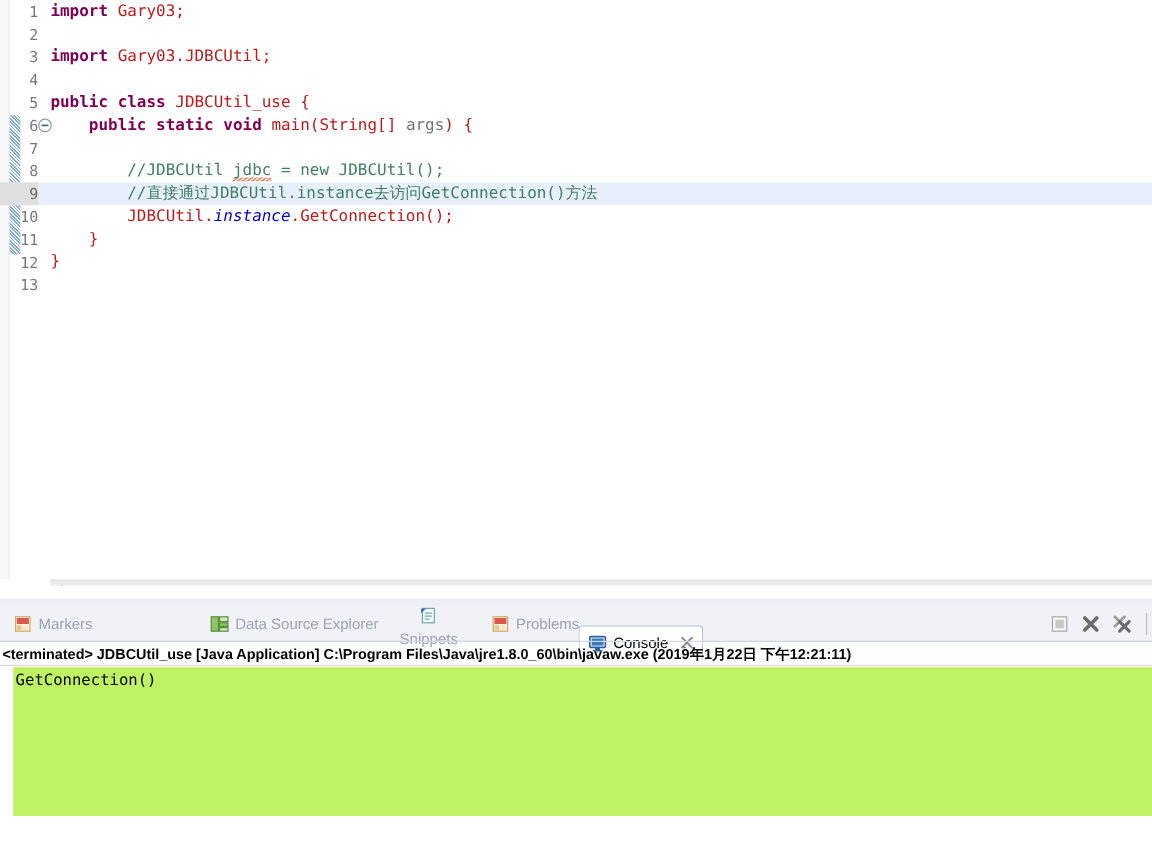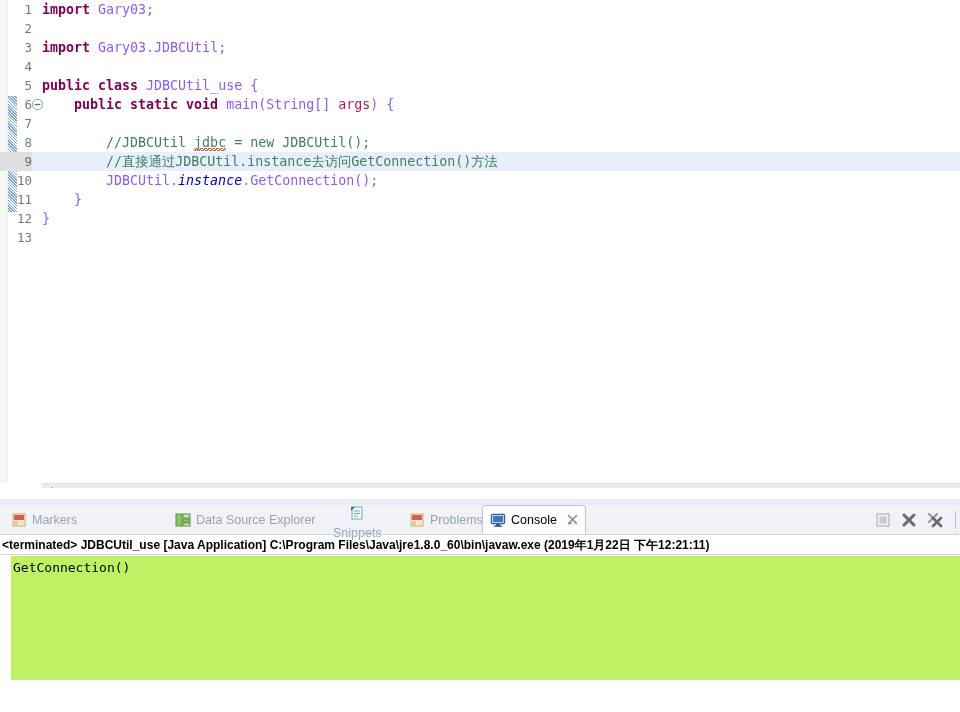--- a/index.html
+++ b/index.html
@@ -51,22 +51,22 @@
     position:absolute; left:31px; top:3px; width:13px; height:13px;
   }
   .fold svg { display:block; }
   .ctext {
     position:absolute; left:42px; top:0; height:19px; line-height:19px;
     color:#000000;
   }
   .kw   { color:#7f0055; font-weight:bold; }
   .cmt  { color:#3f7f5f; }
   .fld  { color:#0000c0; font-style:italic;text-align:right; }
-  .parm { color:#be185d; }
-  .plain{ color:#8b5cf6; }
+  .parm { color:#737373; }
+  .plain{ color:#b91c1c; }
   .squiggle {
     background-image:
       repeating-linear-gradient(-45deg,
         #d06a3c 0px, #d06a3c 1px, transparent 1px, transparent 2px);
     background-repeat:repeat-x;
     background-size:4px 3px;
     background-position:0 100%;
     padding-bottom:1px;
   }
 
@@ -228,21 +228,21 @@
         </div>
         <div class="vtab" style="left: 402px;">
           <span class="tab-ico"><svg width="16" height="16" viewBox="0 0 16 16">
               <rect x="2" y="2" width="12" height="12" fill="#fdf3e2" stroke="#c9a96a"></rect>
               <rect x="3" y="3" width="10" height="5" fill="#d9594b"></rect>
               <rect x="3" y="9" width="4" height="4" fill="#e8c98a"></rect>
               <rect x="8" y="9" width="5" height="4" fill="#f5e6c8"></rect>
             </svg></span>
           <span class="tab-label">Problems</span>
         </div>
-        <div class="vtab active" style="left: 482px;">
+        <div class="vtab active" style="left: 482px; margin-top: 16px;">
           <span class="tab-ico"><svg width="16" height="16" viewBox="0 0 16 16">
               <rect x="1.5" y="2.5" width="13" height="9" rx="1" fill="#ffffff" stroke="#2f5f9e" stroke-width="1.4"></rect>
               <rect x="3" y="4" width="10" height="6" fill="#3c78c0"></rect>
               <rect x="6" y="12" width="4" height="2" fill="#2f5f9e"></rect>
               <rect x="4" y="13.5" width="8" height="1.4" fill="#2f5f9e"></rect>
             </svg></span>
           <span class="tab-label">Console</span>
           <span class="tab-close"><svg width="11" height="11" viewBox="0 0 11 11">
               <g stroke="#8a8a8a" stroke-width="1.6" stroke-linecap="round">
                 <line x1="1.5" y1="1.5" x2="9.5" y2="9.5"></line>

